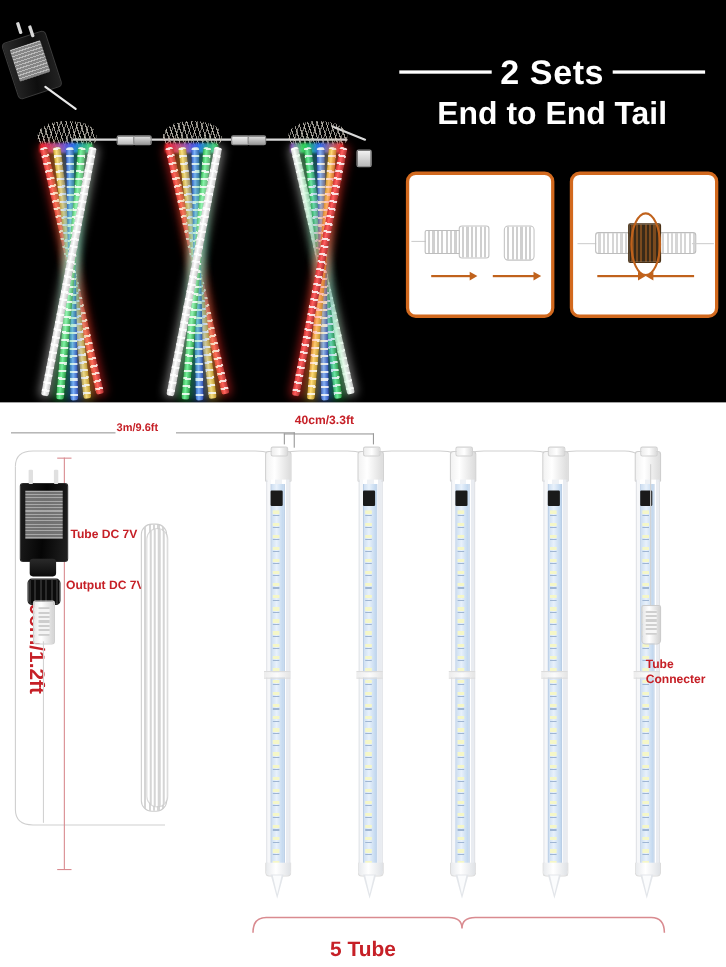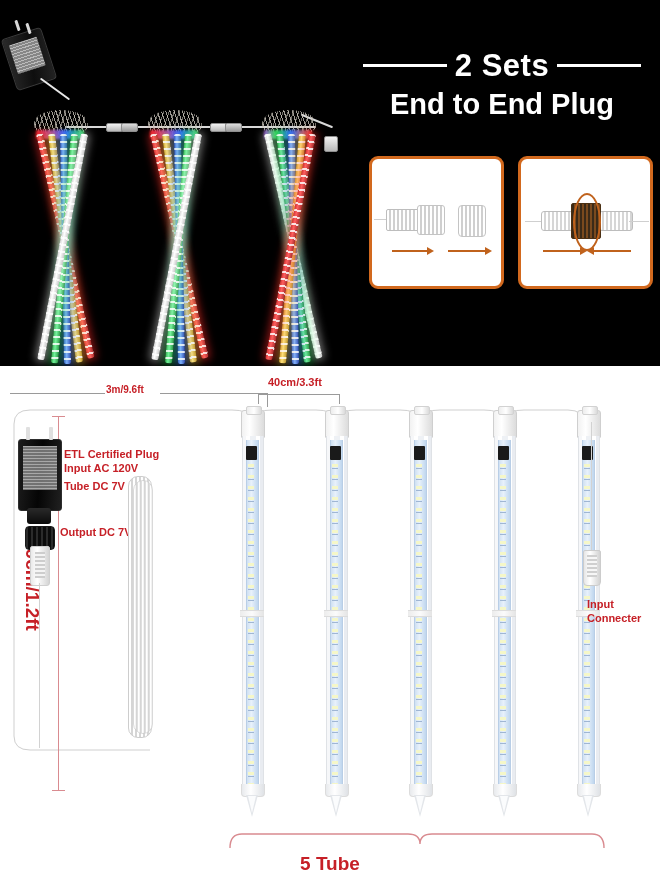--- a/index.html
+++ b/index.html
@@ -312,21 +312,21 @@
           <div class="core"></div>
         </div>
     </div>
 
     <div class="headline">
       <div class="hl-row1">
         <div class="hl-rule"></div>
         <div class="hl-sets">2 Sets</div>
         <div class="hl-rule"></div>
       </div>
-      <div class="hl-row2">End to End Plug</div>
+      <div class="hl-row2">End to End Tail</div>
     </div>
 
     <div class="inset left">
       <div class="conn-wire" style="left:2px;top:60px;width:14px;"></div>
       <div class="conn-body" style="left:14px;top:50px;width:32px;height:20px;border-radius:2px 0 0 2px;background:repeating-linear-gradient(90deg,#ffffff 0 2px,#d0d0d0 2px 4px);"></div>
       <div class="conn-ribs" style="left:45px;top:46px;width:26px;height:28px;"></div>
       <div class="conn-ribs" style="left:86px;top:46px;width:26px;height:30px;border-radius:4px;"></div>
 
       <div class="arrow-row">
         <div class="arrow to-right" style="left:20px;width:36px;"></div>
@@ -377,24 +377,20 @@
     <div class="dplug" style="left:18px;top:73px;">
       <div class="face"></div>
     </div>
     <div class="dprong" style="left:26px;top:61px;"></div>
     <div class="dprong" style="left:49px;top:61px;"></div>
     <div class="dknob" style="left:27px;top:142px;"></div>
     <div class="dnut" style="left:25px;top:160px;"></div>
     <div class="dmale" style="left:30px;top:180px;"></div>
     <div class="dim-line" style="left:39px;top:217px;width:1px;height:165px;background:#d2d2d2;"></div>
 
-    <div class="dim-label" style="left:64px;top:82px;font-size:11px;line-height:1.25;">
-      <span>ETL Certified Plug</span><br>
-      <span>Input AC 120V</span>
-    </div>
     <div class="dim-label" style="left:64px;top:114px;font-size:11px;">Tube DC 7V</div>
     <div class="dim-label" style="left:60px;top:160px;font-size:11px;">Output DC 7V</div>
 
     <div class="coil" style="left:128px;top:110px;width:22px;height:260px;"></div>
     <div class="coil" style="left:133px;top:114px;width:18px;height:252px;opacity:.75;"></div>
 
     <div class="dtube" style="left:239px;top:44px;">
       <div class="dcap"></div>
       <div class="dbody" style="top:26px;height:356px;"></div>
       <div class="dstrip" style="top:30px;height:348px;"></div>
@@ -450,21 +446,21 @@
       <div class="dleds" style="top:54px;height:322px;"></div>
       <div class="dseam" style="top:200px;"></div>
       <div class="dshoulder" style="top:374px;"></div>
       <div class="dtip" style="top:385px;"></div>
       <div class="dtip-in" style="top:386px;"></div>
     </div>
 
     <div class="dim-line" style="left:591px;top:56px;width:1px;height:130px;background:#d2d2d2;"></div>
     <div class="tailconn" style="left:583px;top:184px;"></div>
     <div class="dim-label" style="left:587px;top:232px;font-size:11px;line-height:1.25;">
-      <span>Input</span><br>
+      <span>Tube</span><br>
       <span>Connecter</span>
     </div>
 
     <svg class="brace" style="left:0;top:462px;width:660px;height:26px;">
       <path d="M230,20 Q230,6 242,6 L408,6 Q420,6 420,16 Q420,6 432,6 L592,6 Q604,6 604,20" fill="none" stroke="#D98B90" stroke-width="1.4"></path>
     </svg>
     <div class="dim-label" style="left:0;top:487px;width:660px;text-align:center;font-size:19px;">5 Tube</div>
   </div>
 </div>
 

